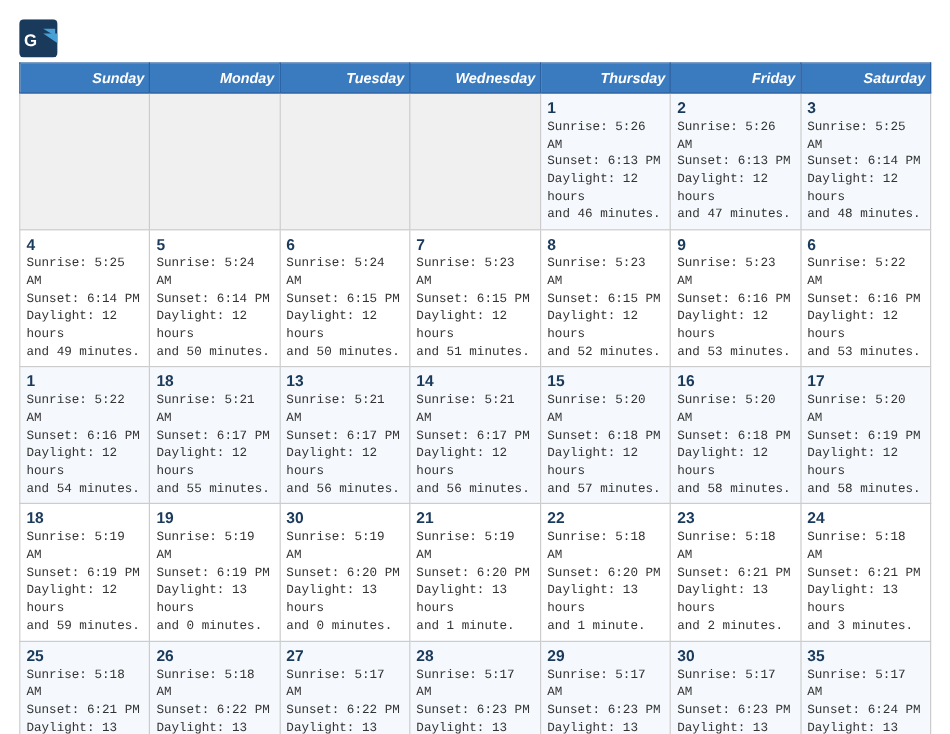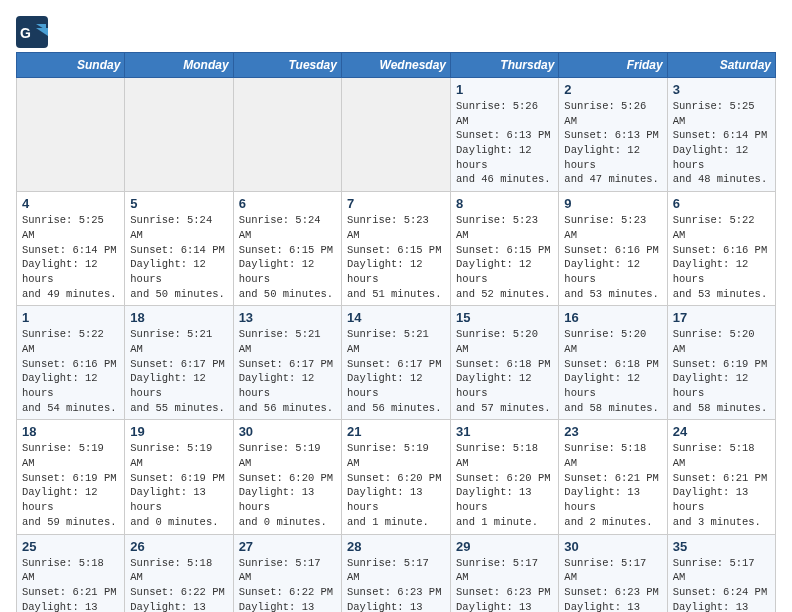--- a/index.html
+++ b/index.html
@@ -268,21 +268,21 @@
 and 0 minutes.</div>
         </td>
         <td>
           <span class="day-number">21</span>
           <div class="day-info" style="white-space: pre-line;">Sunrise: 5:19 AM
 Sunset: 6:20 PM
 Daylight: 13 hours
 and 1 minute.</div>
         </td>
         <td>
-          <span class="day-number">31</span>
+          <span class="day-number">22</span>
           <div class="day-info" style="white-space: pre-line;">Sunrise: 5:18 AM
 Sunset: 6:20 PM
 Daylight: 13 hours
 and 1 minute.</div>
         </td>
         <td>
           <span class="day-number">23</span>
           <div class="day-info" style="white-space: pre-line;">Sunrise: 5:18 AM
 Sunset: 6:21 PM
 Daylight: 13 hours

